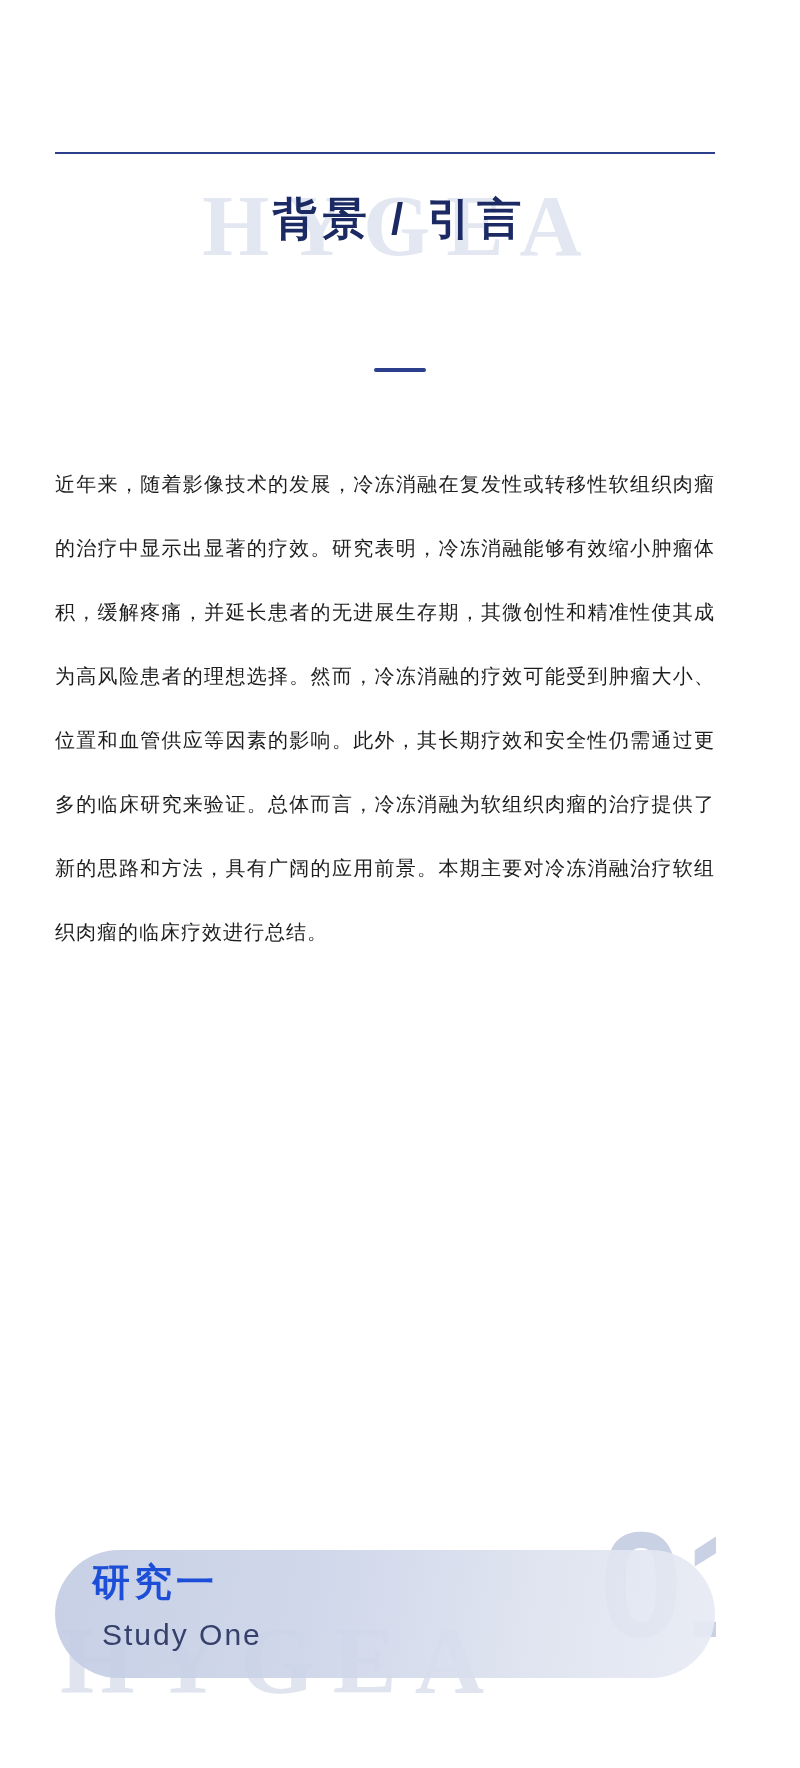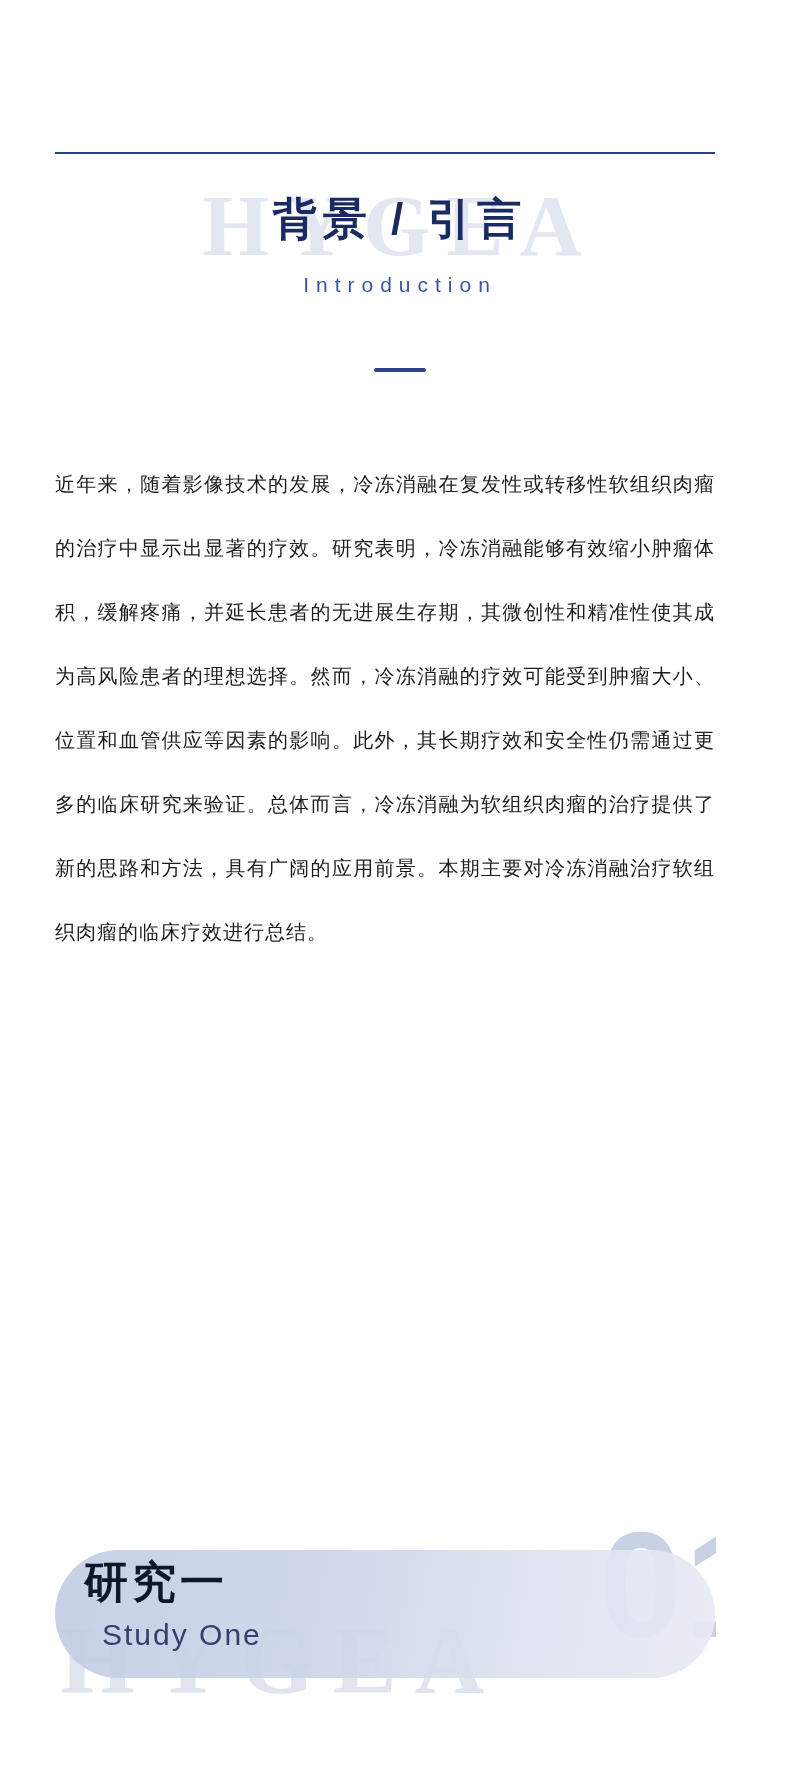--- a/index.html
+++ b/index.html
@@ -147,26 +147,26 @@
     top: 52px;
     width: 660px;
     height: 128px;
     border-radius: 64px;
     background: linear-gradient(100deg, #c3cce4 0%, #ccd4e8 40%, #dde2ef 72%, #e8ebf4 100%);
     opacity: 0.92;
   }
 
   .pill-label-cn {
     position: absolute;
-    left: 84px;
+    left: 92px;
     top: 58px;
-    font-size: 44px;
+    font-size: 38px;
     font-weight: bold;
     letter-spacing: 4px;
-    color: #0f172a;
+    color: #1d4ed8;
     line-height: 52px;
   }
 
   .pill-label-en {
     position: absolute;
     left: 102px;
     top: 116px;
     font-size: 30px;
     letter-spacing: 2px;
     color: #35406b;
@@ -176,21 +176,20 @@
 </head>
 <body>
 
 <div class="page">
 
   <div class="top-rule"></div>
 
   <div class="header-block">
     <div class="ghost-word">HYGEA</div>
     <div class="title-cn">背景 / 引言</div>
-    <div class="title-en">Introduction</div>
     <div class="divider-dash"></div>
   </div>
 
   <div class="body-text">近年来，随着影像技术的发展，冷冻消融在复发性或转移性软组织肉瘤的治疗中显示出显著的疗效。研究表明，冷冻消融能够有效缩小肿瘤体积，缓解疼痛，并延长患者的无进展生存期，其微创性和精准性使其成为高风险患者的理想选择。然而，冷冻消融的疗效可能受到肿瘤大小、位置和血管供应等因素的影响。此外，其长期疗效和安全性仍需通过更多的临床研究来验证。总体而言，冷冻消融为软组织肉瘤的治疗提供了新的思路和方法，具有广阔的应用前景。本期主要对冷冻消融治疗软组织肉瘤的临床疗效进行总结。</div>
 
   <div class="footer">
     <div class="ghost-hygea">HYGEA</div>
     <div class="ghost-num">01</div>
     <div class="pill"></div>
     <div class="pill-label-cn">研究一</div>

